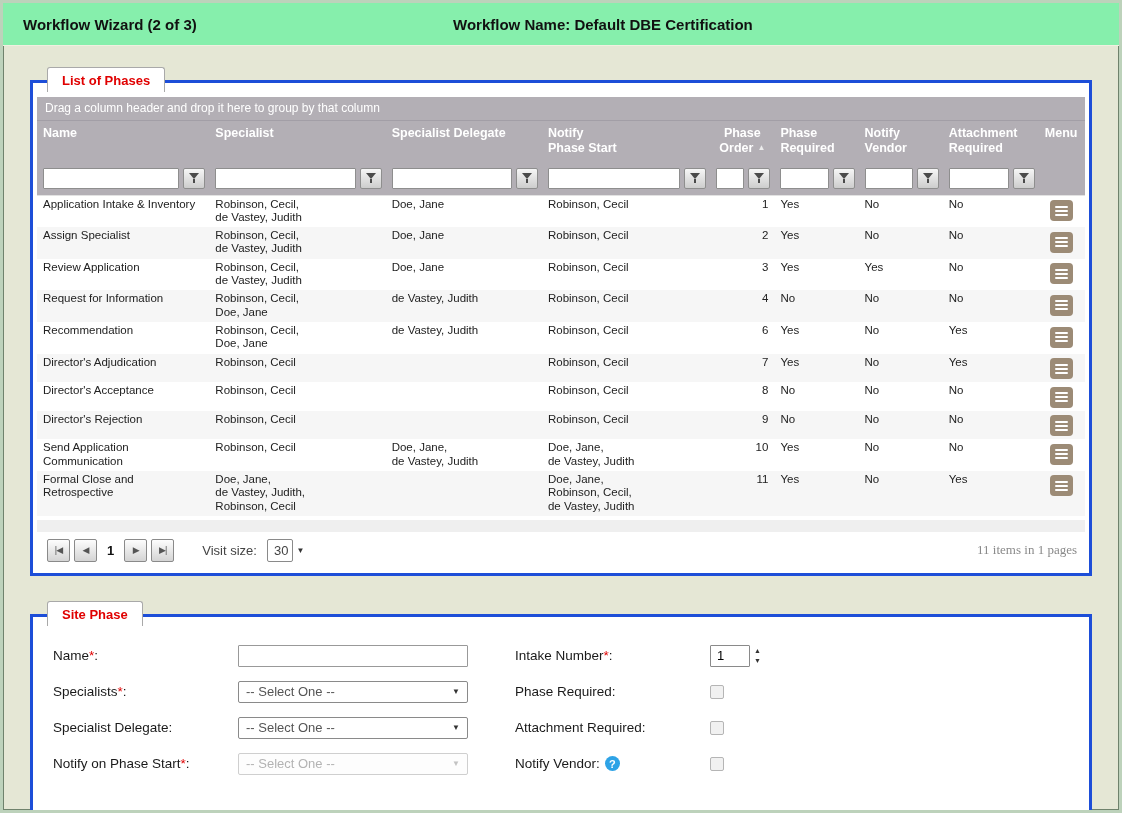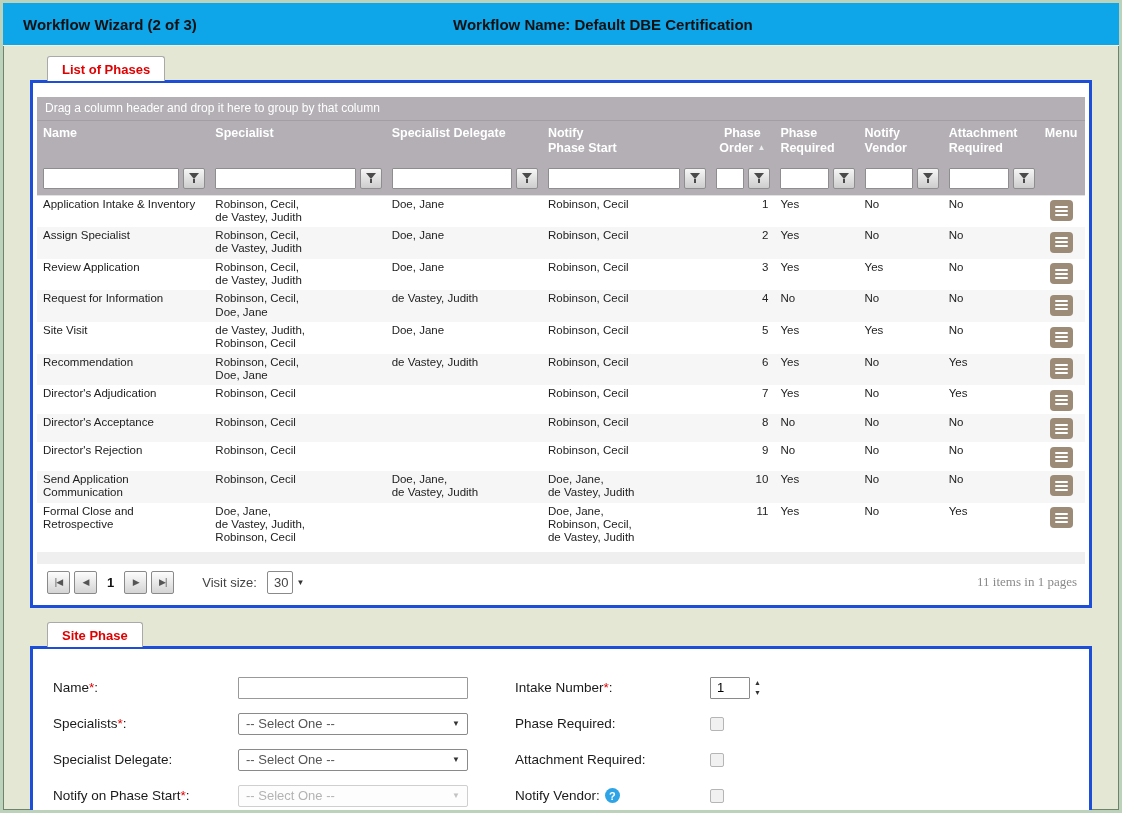--- a/index.html
+++ b/index.html
@@ -9,36 +9,36 @@
     background:#fff;
   }
   .page {
     width:1122px; height:813px;
     border:3px solid #bdd2bb;
     box-shadow: inset 0 0 0 1px #6f826c;
     background:#e5e7d5;
     overflow:hidden;
   }
   .titlebar {
-    height:43px; background:#0ea5e9;
+    height:43px; background:#86efac;
     display:flex; align-items:center;
     padding:0 20px; position:relative;
     border-bottom:1px solid #f0f0e0;
     text-align:right;
   }
   .wizard-title { font-size:15px; font-weight:bold; color:#111; }
   .workflow-name { position:absolute; left:450px; font-size:15px; font-weight:bold; color:#111; }
 
   .content { padding:9px 27px 0 27px; }
 
   .tab {
     display:inline-block; margin-left:17px; padding:5px 14px 4px 14px;
     background:#fff; border:1px solid #a9a9a9; border-bottom:none;
     border-radius:3px 3px 0 0; color:#e00000; font-weight:bold; font-size:13px;
-    position:relative; top:1px; z-index:2; cursor:pointer;
+    position:relative; top:12px; z-index:2; cursor:pointer;
   }
   .panel { background:#fff; border:3px solid #1d4ed8; position:relative; z-index:1; }
 
   
   .grid-panel { padding:14px 4px 4px 4px; }
   .group-hint {
     background:#b3afb5; color:#fff; font-size:12px; padding:4px 8px 5px 8px;
     border-bottom:1px solid #a29ea6;
   }
   table.grid { width:100%; border-collapse:collapse; table-layout:fixed; }
@@ -310,32 +310,20 @@
 Doe, Jane</td>
               <td>de Vastey, Judith</td>
               <td>Robinson, Cecil</td>
               <td class="num">4</td>
               <td>No</td>
               <td>No</td>
               <td>No</td>
               <td class="menucell"><button class="menu-btn"><span class="bar"></span><span class="bar"></span><span class="bar"></span></button></td>
             </tr>
             <tr>
-              <td>Site Visit</td>
-              <td>de Vastey, Judith,
-Robinson, Cecil</td>
-              <td>Doe, Jane</td>
-              <td>Robinson, Cecil</td>
-              <td class="num">5</td>
-              <td>Yes</td>
-              <td>Yes</td>
-              <td>No</td>
-              <td class="menucell"><button class="menu-btn"><span class="bar"></span><span class="bar"></span><span class="bar"></span></button></td>
-            </tr>
-            <tr>
               <td>Recommendation</td>
               <td>Robinson, Cecil,
 Doe, Jane</td>
               <td>de Vastey, Judith</td>
               <td>Robinson, Cecil</td>
               <td class="num">6</td>
               <td>Yes</td>
               <td>No</td>
               <td>Yes</td>
               <td class="menucell"><button class="menu-btn"><span class="bar"></span><span class="bar"></span><span class="bar"></span></button></td>

